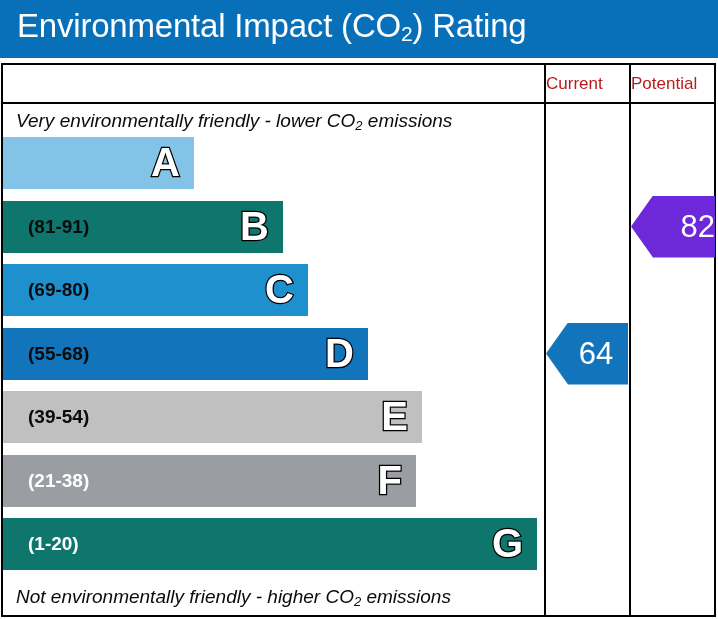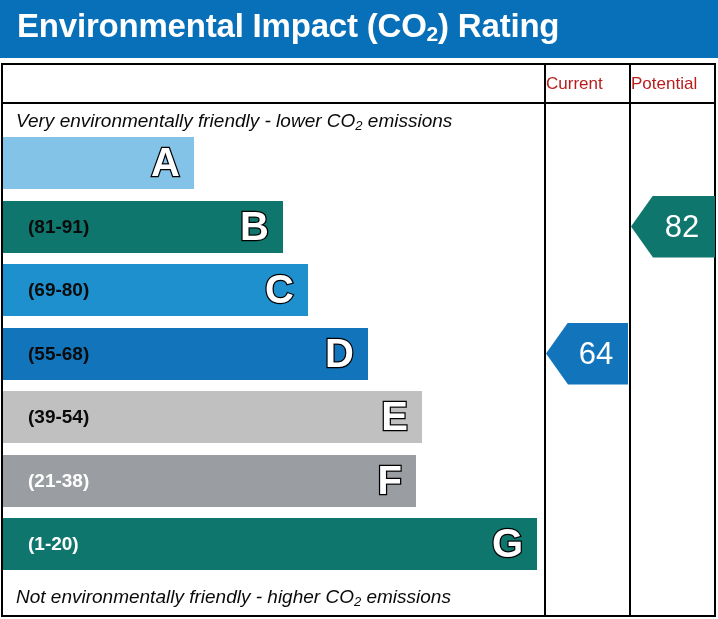--- a/index.html
+++ b/index.html
@@ -29,21 +29,21 @@
     width: 718px;
     height: 58px;
     background: #0870b8;
     box-sizing: border-box;
   }
   .title-text {
     position: absolute;
     left: 17px;
     top: 7px;
     font-size: 33px;
-    font-weight: bold;
+    font-weight: normal;
     color: #ffffff;
     letter-spacing: -0.2px;
     white-space: nowrap;
   }
   .title-text sub {
     font-size: 21px;
     vertical-align: baseline;
     position: relative;
     top: 4px;
   }
@@ -218,15 +218,15 @@
         <div class="band-range" style="color: rgb(255, 255, 255);">(21-38)</div>
         <div class="band-letter">F</div>
       </div>
       <div class="band" style="top: 381px; width: 534px; background: #0f766e;">
         <div class="band-range" style="color: rgb(255, 255, 255);">(1-20)</div>
         <div class="band-letter">G</div>
       </div>
     </div>
 
   <div class="arrow current" id="arrow-current" style="background: rgb(18, 117, 188); top: 322.5px;">64</div>
-  <div class="arrow potential" id="arrow-potential" style="background: #0f766e; top: 195.5px;">82</div>
+  <div class="arrow potential" id="arrow-potential" style="background: #6d28d9; top: 195.5px; text-align: right;">82</div>
 
 </div>
 
 </body></html>

